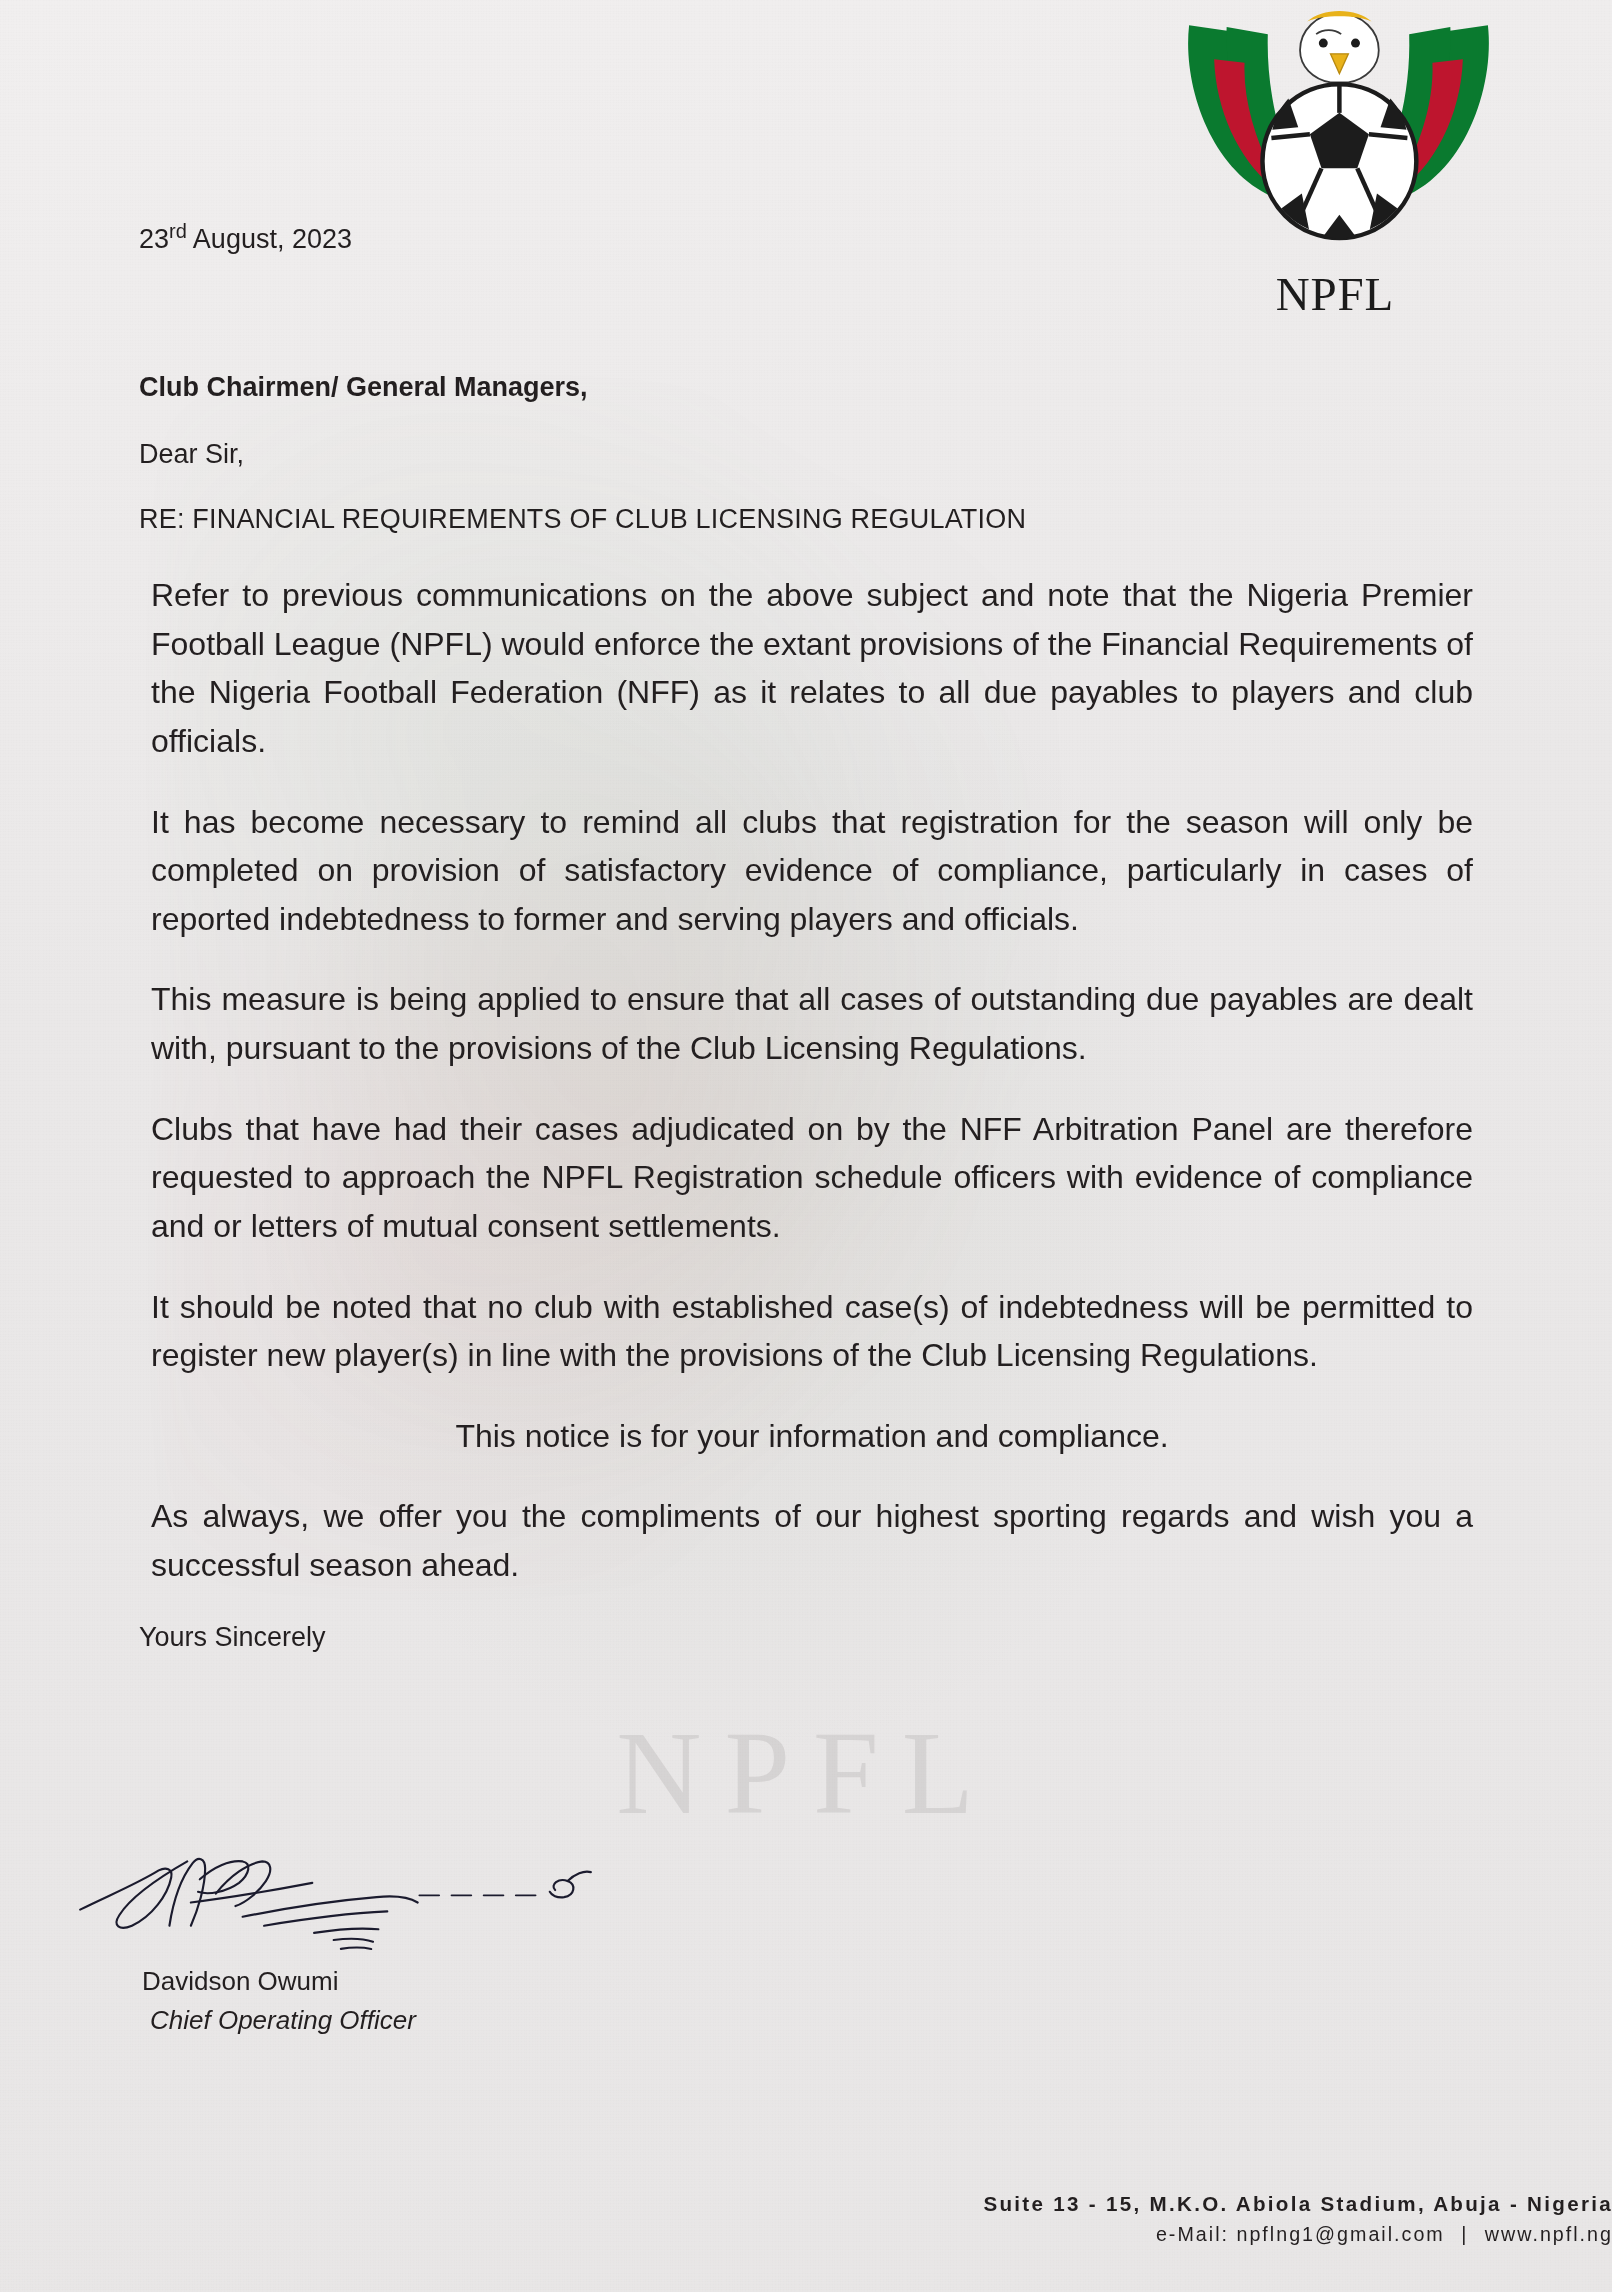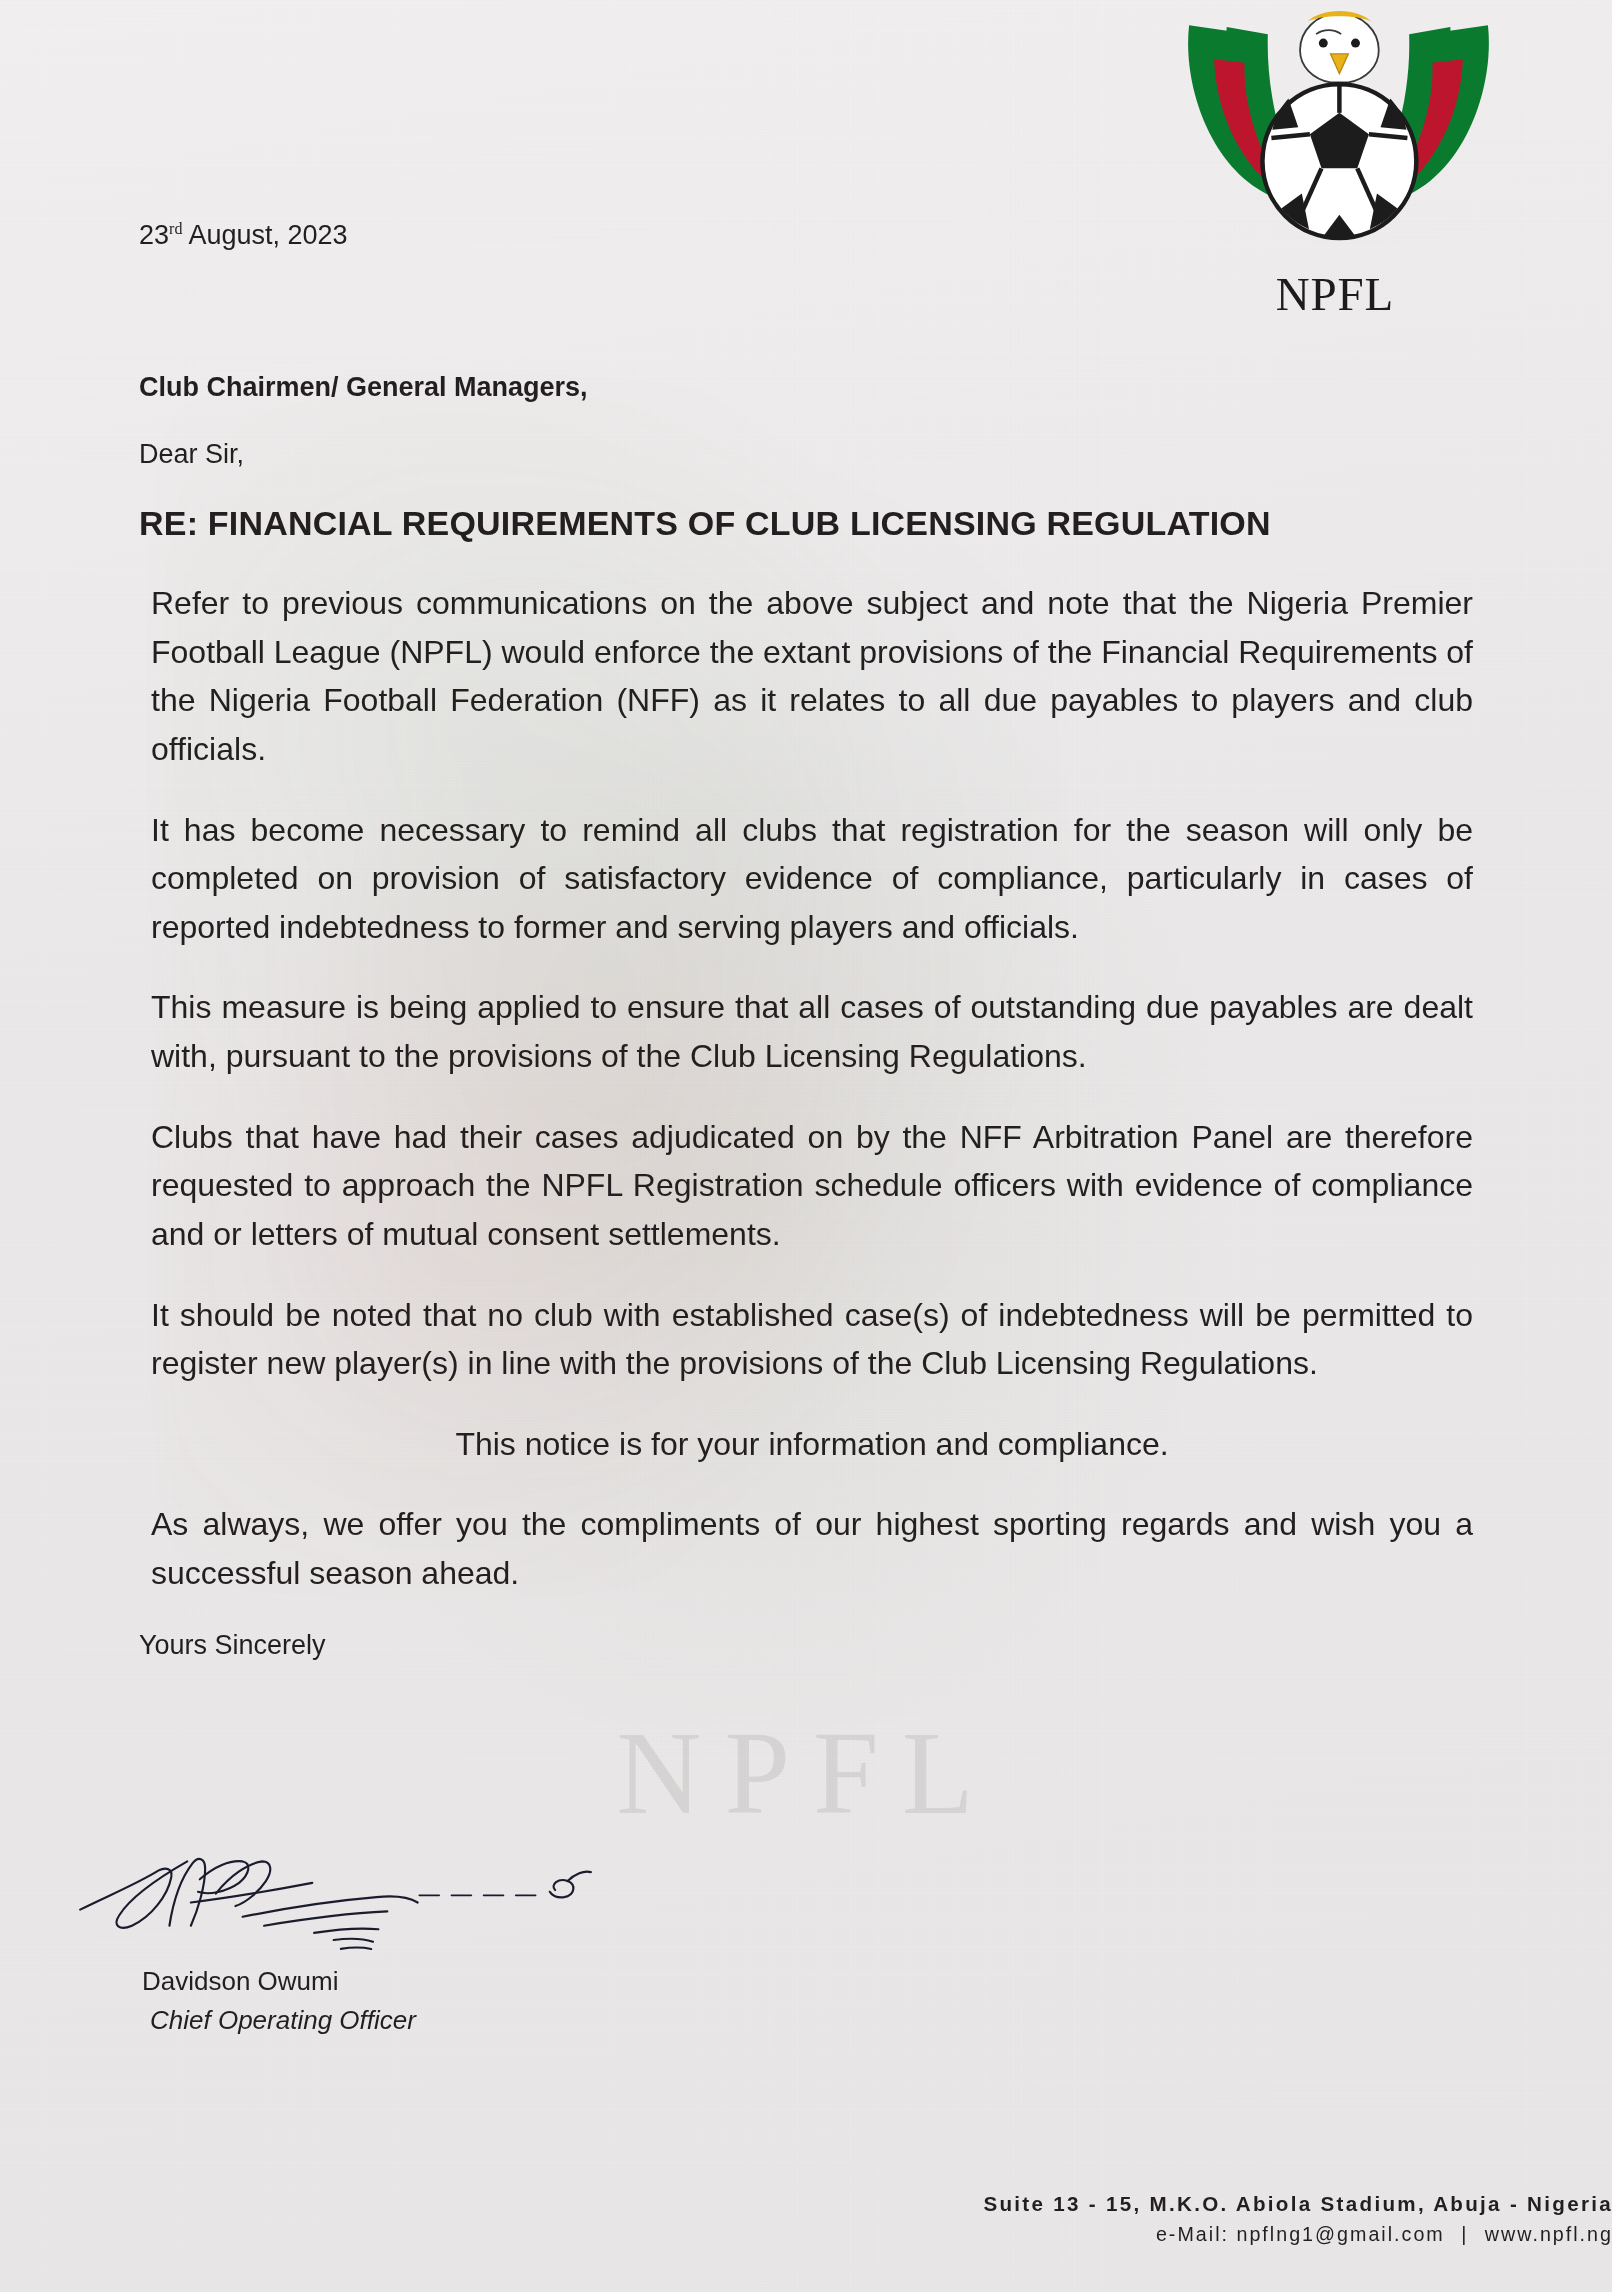--- a/index.html
+++ b/index.html
@@ -89,40 +89,40 @@
     letter-spacing: 0.9px;
   }
 
   .date {
     position: absolute;
     left: 139px;
     top: 220px;
     font-size: 27px;
     color: #231f20;
   }
-  .date sup { font-size: 16px; vertical-align: super; font-family: Liberation Serif, serif; }
+  .date sup { font-size: 20px; vertical-align: super; }
 
   .body-block {
     position: absolute;
     left: 139px;
     top: 372px;
     width: 1334px;
   }
   .salutation-bold {
     font-size: 27px;
     font-weight: bold;
     margin: 0 0 36px 0;
   }
   .line {
     font-size: 27px;
     margin: 0 0 34px 0;
   }
   .subject {
-    font-size: 34px;
-    font-weight: bold;
+    font-size: 27px;
+    font-weight: normal;
     margin: 0 0 36px 0;
     letter-spacing: 0.2px;
   }
   p.para {
     font-size: 32px;
     line-height: 1.52;
     text-align: justify;
     margin: 0 0 32px 12px;
   }
   p.para.last-left { text-align: center; }

